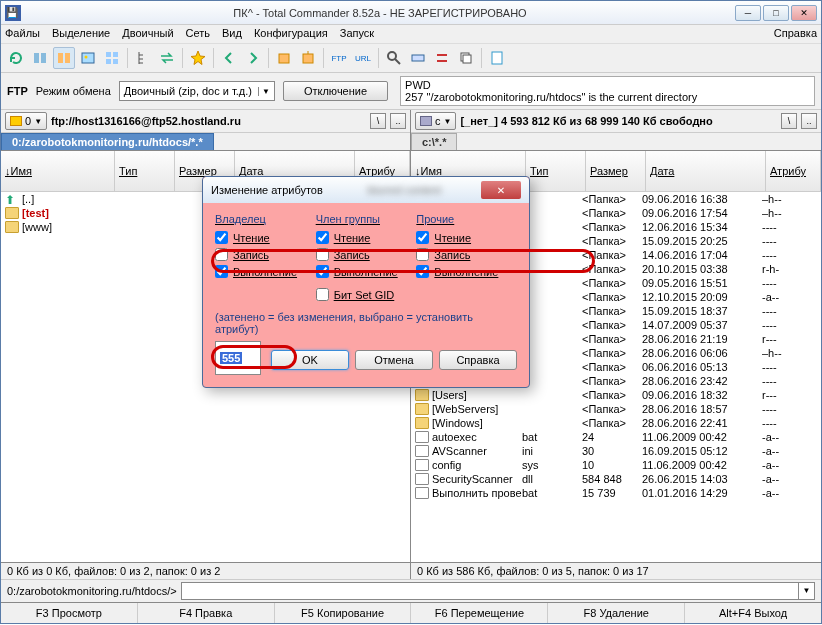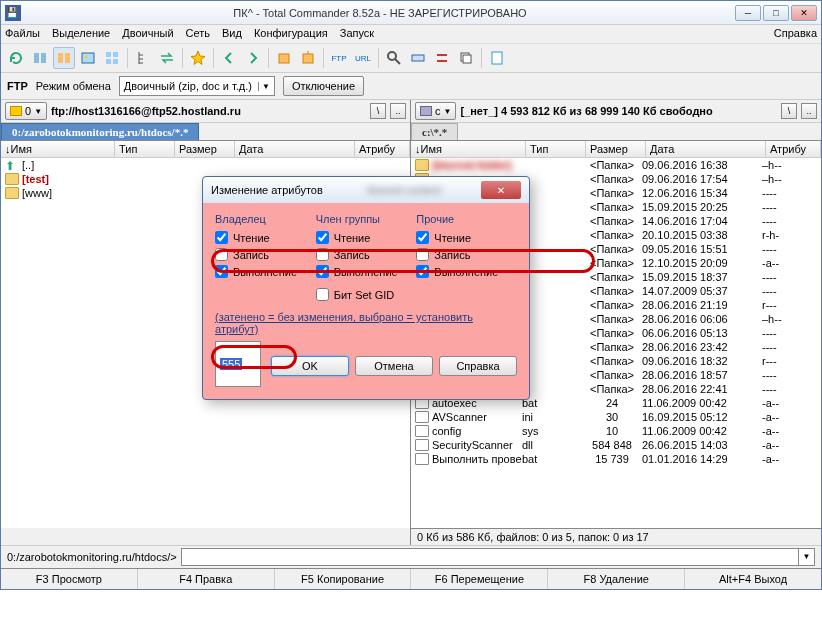--- a/index.html
+++ b/index.html
@@ -14,74 +14,74 @@
 .menubar { background: #f0f0f0; padding: 2px 4px 4px; display: flex; gap: 12px; border-bottom: 1px solid #ddd; }
 .menubar span { cursor: pointer; }
 .menubar .right { margin-left: auto; }
 .toolbar { background: #f0f0f0; padding: 3px 4px; display: flex; gap: 2px; align-items: center; border-bottom: 1px solid #ccc; }
 .tbtn { width: 22px; height: 22px; border: 1px solid transparent; display: inline-flex; align-items: center; justify-content: center; cursor: pointer; border-radius: 2px; }
 .tbtn.active { border-color: #a8c0d8; background: #d8e8f5; }
 .tsep { width: 1px; height: 20px; background: #ccc; margin: 0 2px; }
 .ftpbar { background: #f0f0f0; padding: 3px 6px; display: flex; align-items: center; gap: 8px; border-bottom: 1px solid #ccc; }
 .ftpbar .combo { display: inline-flex; align-items: center; border: 1px solid #888; background: #fff; padding: 1px 4px; height: 20px; }
 .ftpbar .combo .arrow { margin-left: 6px; border-left: 1px solid #888; padding-left: 3px; font-size: 8px; }
-.ftpbar button { border: 1px solid #888; background: linear-gradient(#fdfdfd,#e0e0e0); padding: 2px 8px; height: 20px; cursor: pointer; border-radius: 2px; }
+.ftpbar button { border: 1px solid #888; background: linear-gradient(#fdfdfd,#e0e0e0); padding: 2px 20px; height: 20px; cursor: pointer; border-radius: 2px; }
 .pwdbox { flex: 1; margin-left: 4px; background: #fff; border: 1px solid #aaa; padding: 2px 4px; font-size: 10px; line-height: 12px; }
 .panels { display: flex; background: #f0f0f0; }
 .panel { width: 50%; display: flex; flex-direction: column; }
 .panel.left { border-right: 1px solid #888; }
 .driverow { display: flex; align-items: center; padding: 2px 4px; gap: 4px; background: #f0f0f0; border-bottom: 1px solid #ccc; }
 .drvbtn { display: inline-flex; align-items: center; gap: 3px; border: 1px solid #888; background: linear-gradient(#fdfdfd,#e0e0e0); padding: 1px 4px; height: 18px; cursor: pointer; border-radius: 2px; }
 .drvinfo { flex: 1; font-weight: bold; white-space: nowrap; overflow: hidden; }
 .pathbtn { width: 16px; height: 16px; border: 1px solid #888; background: linear-gradient(#fdfdfd,#e0e0e0); display: inline-flex; align-items: center; justify-content: center; font-size: 9px; cursor: pointer; }
 .tabrow { background: #f0f0f0; display: flex; border-bottom: 1px solid #888; }
-.tab { background: #5a8cc8; color: #fff; padding: 2px 10px; border: 1px solid #3a6ca8; border-bottom: none; font-weight: bold; max-width: 100%; white-space: nowrap; overflow: hidden; font-family: Liberation Serif, serif; }
+.tab { background: #5a8cc8; color: #fff; padding: 2px 10px; border: 1px solid #3a6ca8; border-bottom: none; font-weight: bold; max-width: 100%; white-space: nowrap; overflow: hidden; }
 .tab.inactive { background: #e0e0e0; color: #333; border-color: #aaa; }
 .colhdr { display: flex; background: linear-gradient(#fdfdfd,#e8e8e8); border-bottom: 1px solid #ccc; }
-.colhdr .col { padding: 2px 4px; border-right: 1px solid #ccc; white-space: nowrap; overflow: hidden; display: flex; align-items: center; }
+.colhdr .col { padding: 14px 4px; border-right: 1px solid #ccc; white-space: nowrap; overflow: hidden; display: flex; align-items: center; text-decoration: underline; }
 .col.name { flex: 1; }
 .col.type { width: 60px; }
 .col.size { width: 60px; text-align: center; }
 .col.date { width: 120px; }
 .col.attr { width: 55px; }
 .filelist { background: #fff; height: 370px; overflow: hidden; }
 .frow { display: flex; padding: 1px 4px; align-items: center; white-space: nowrap; }
 .frow .fi { width: 14px; height: 12px; margin-right: 3px; flex-shrink: 0; }
 .fi.folder { background: #f5d478; border: 1px solid #c8a030; border-radius: 1px; }
 .fi.file { background: #fff; border: 1px solid #888; border-radius: 1px; position: relative; }
 .fi.up { background: none; border: none; }
 .frow .fname { flex: 1; overflow: hidden; }
 .frow .ftype { width: 60px; }
-.frow .fsize { width: 60px; text-align: center; }
+.frow .fsize { width: 60px; text-align: left; }
 .frow .fdate { width: 120px; }
 .frow .fattr { width: 55px; }
 .red { color: #c00000; font-weight: bold; }
 .blur { filter: blur(3px); }
 .statusrow { border-top: 1px solid #888; padding: 2px 6px; background: #f0f0f0; }
 .cmdrow { display: flex; padding: 2px 6px; background: #f0f0f0; border-top: 1px solid #ccc; align-items: center; }
 .cmdrow .path { font-weight: normal; }
 .cmdrow .cmdbox { flex: 1; border: 1px solid #888; background: #fff; height: 18px; margin-left: 4px; display: flex; }
 .cmdrow .cmdbox .arrow { width: 16px; border-left: 1px solid #888; text-align: center; font-size: 8px; line-height: 16px; }
 .fnrow { display: flex; border-top: 1px solid #888; }
 .fnrow .fn { flex: 1; text-align: center; padding: 4px 2px; border-right: 1px solid #ccc; background: #f0f0f0; cursor: pointer; }
 .fnrow .fn:last-child { border-right: none; }
 
 
 .dialog { position: absolute; left: 202px; top: 176px; width: 328px; background: #fca5a5; border: 1px solid #4a6a9a; box-shadow: 4px 4px 14px rgba(0,0,0,0.3); border-radius: 4px; }
 .dialog .dtitle { background: linear-gradient(#fdfefe,#dce8f5); padding: 4px 8px; display: flex; align-items: center; border-radius: 4px 4px 0 0; }
 .dialog .dtitle .t { flex: 1; }
 .dialog .dtitle .x { width: 40px; height: 18px; background: linear-gradient(#e08080,#c04040); color: #fff; display: flex; align-items: center; justify-content: center; border-radius: 2px; cursor: pointer; font-size: 10px; }
 .dialog .dbody { padding: 10px 12px 12px; }
 .dialog .cols { display: flex; gap: 0; }
-.dialog .dcol { flex: 1; }
+.dialog .dcol { flex: 1; text-decoration: underline; }
 .dialog .dcol .lbl { color: #1a3f8a; margin-bottom: 4px; display: block; }
 .dialog .chk { display: flex; align-items: center; gap: 5px; padding: 2px 0; }
 .dialog .chk input { width: 13px; height: 13px; }
-.dialog .hint { color: #1a3f8a; margin: 8px 0 6px; text-decoration: underline; }
-.dialog .numbox { border: 1px solid #888; background: #fff; padding: 16px 4px; width: 70px; display: inline-block; }
+.dialog .hint { color: #1a3f8a; margin: 8px 0 6px; }
+.dialog .numbox { border: 1px solid #888; background: #fff; padding: 10px 4px; width: 70px; display: inline-block; font-weight: bold; }
 .dialog .numbox span { background: #3a6cd8; color: #fff; padding: 0 2px; }
 .dialog .btns { display: flex; gap: 6px; justify-content: center; margin-top: 4px; }
 .dialog .btns button { width: 78px; padding: 3px 0; border: 1px solid #888; background: linear-gradient(#fdfdfd,#e0e0e0); border-radius: 3px; cursor: pointer; }
 .dialog .btns button.ok { border: 1px solid #3a8cd8; box-shadow: 0 0 3px #68a8e8; }
 .redcircle { position: absolute; border: 3px solid #d00000; border-radius: 18px; pointer-events: none; }
 svg.ic { width: 16px; height: 16px; }
 </style>
 </head>
 <body>
 
@@ -220,20 +220,24 @@
   </div>
 
   <div class="ftpbar">
     <b>FTP</b>
     <span>Режим обмена</span>
     <div class="combo">
       <span>Двоичный (zip, doc и т.д.)</span>
       <span class="arrow">▼</span>
     </div>
     <button>Отключение</button>
+    <div class="pwdbox">
+      <div>PWD</div>
+      <div>257 "/zarobotokmonitoring.ru/htdocs" is the current directory</div>
+    </div>
   </div>
 
   <div class="panels">
 
     <div class="panel left">
       <div class="driverow">
         <div class="drvbtn">
           <span style="width:12px;height:10px;background:#fc0;border:1px solid #c80"></span>
           <span>0</span>
           <span style="font-size:8px">▼</span>
@@ -271,20 +275,21 @@
           </div>
           <div class="frow">
             <span class="fi folder"></span>
             <span class="fname ">[www]</span>
             <span class="ftype"></span>
             <span class="fsize"></span>
             <span class="fdate"></span>
             <span class="fattr"></span>
           </div>
         </div>
+      <div class="statusrow">0 Кб из 0 Кб, файлов: 0 из 2, папок: 0 из 2</div>
     </div>
 
     <div class="panel">
       <div class="driverow">
         <div class="drvbtn">
           <span style="width:12px;height:10px;background:#aac;border:1px solid #668"></span>
           <span>c</span>
           <span style="font-size:8px">▼</span>
         </div>
         <span class="drvinfo">[_нет_]  4 593 812 Кб из 68 999 140 Кб свободно</span>

